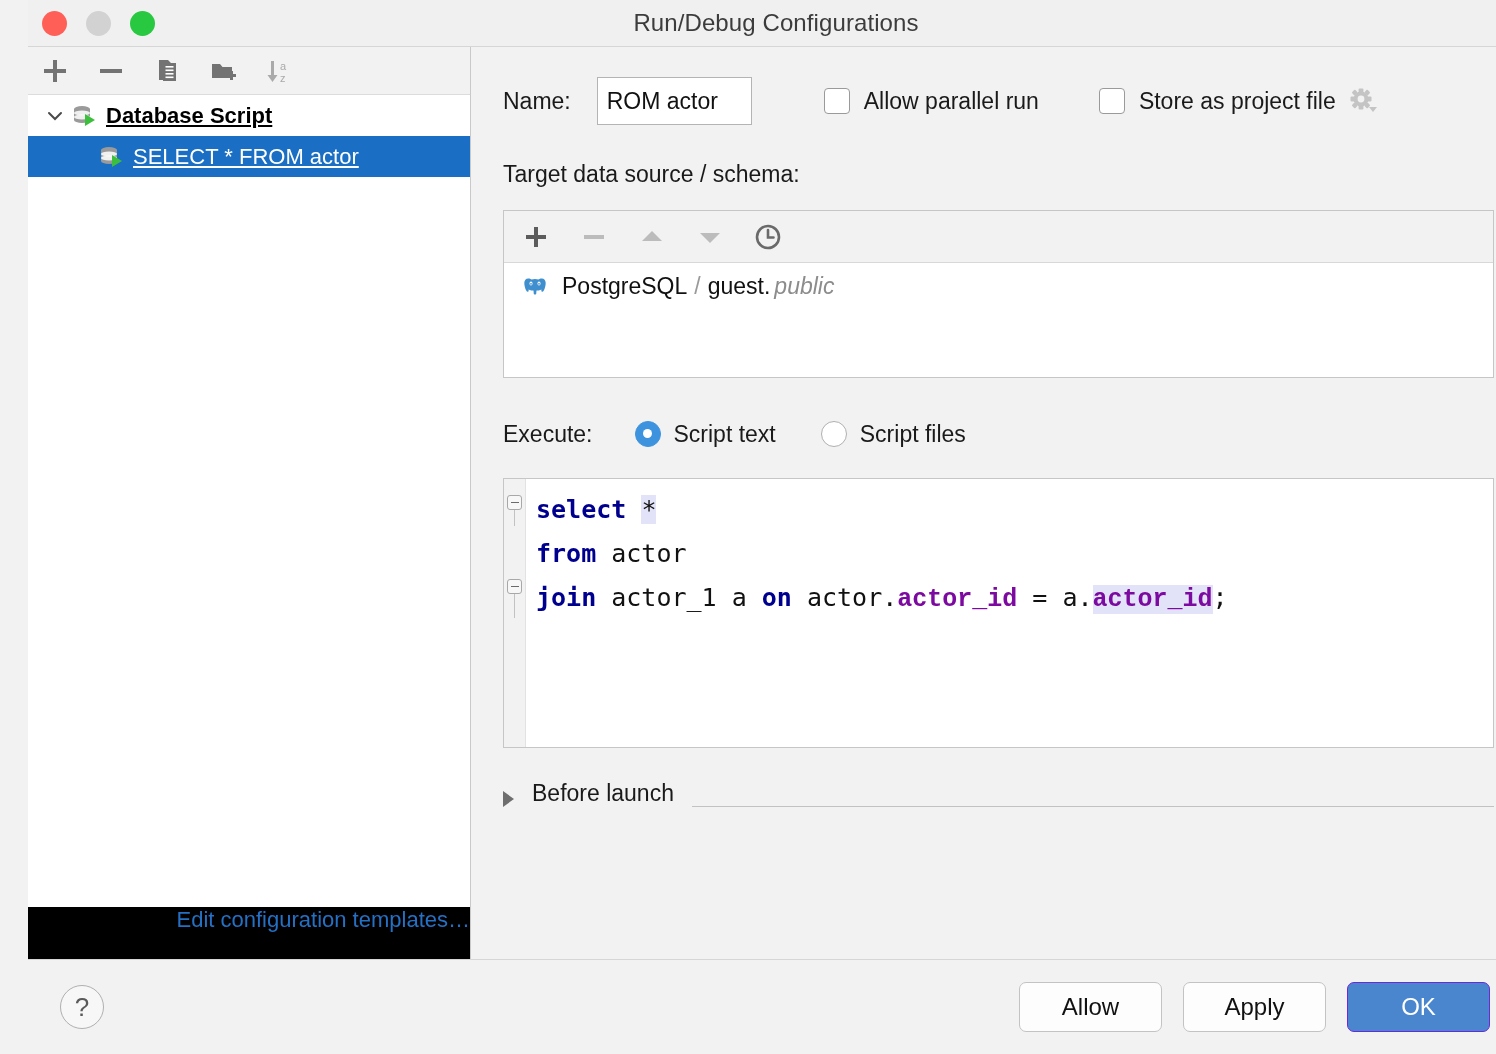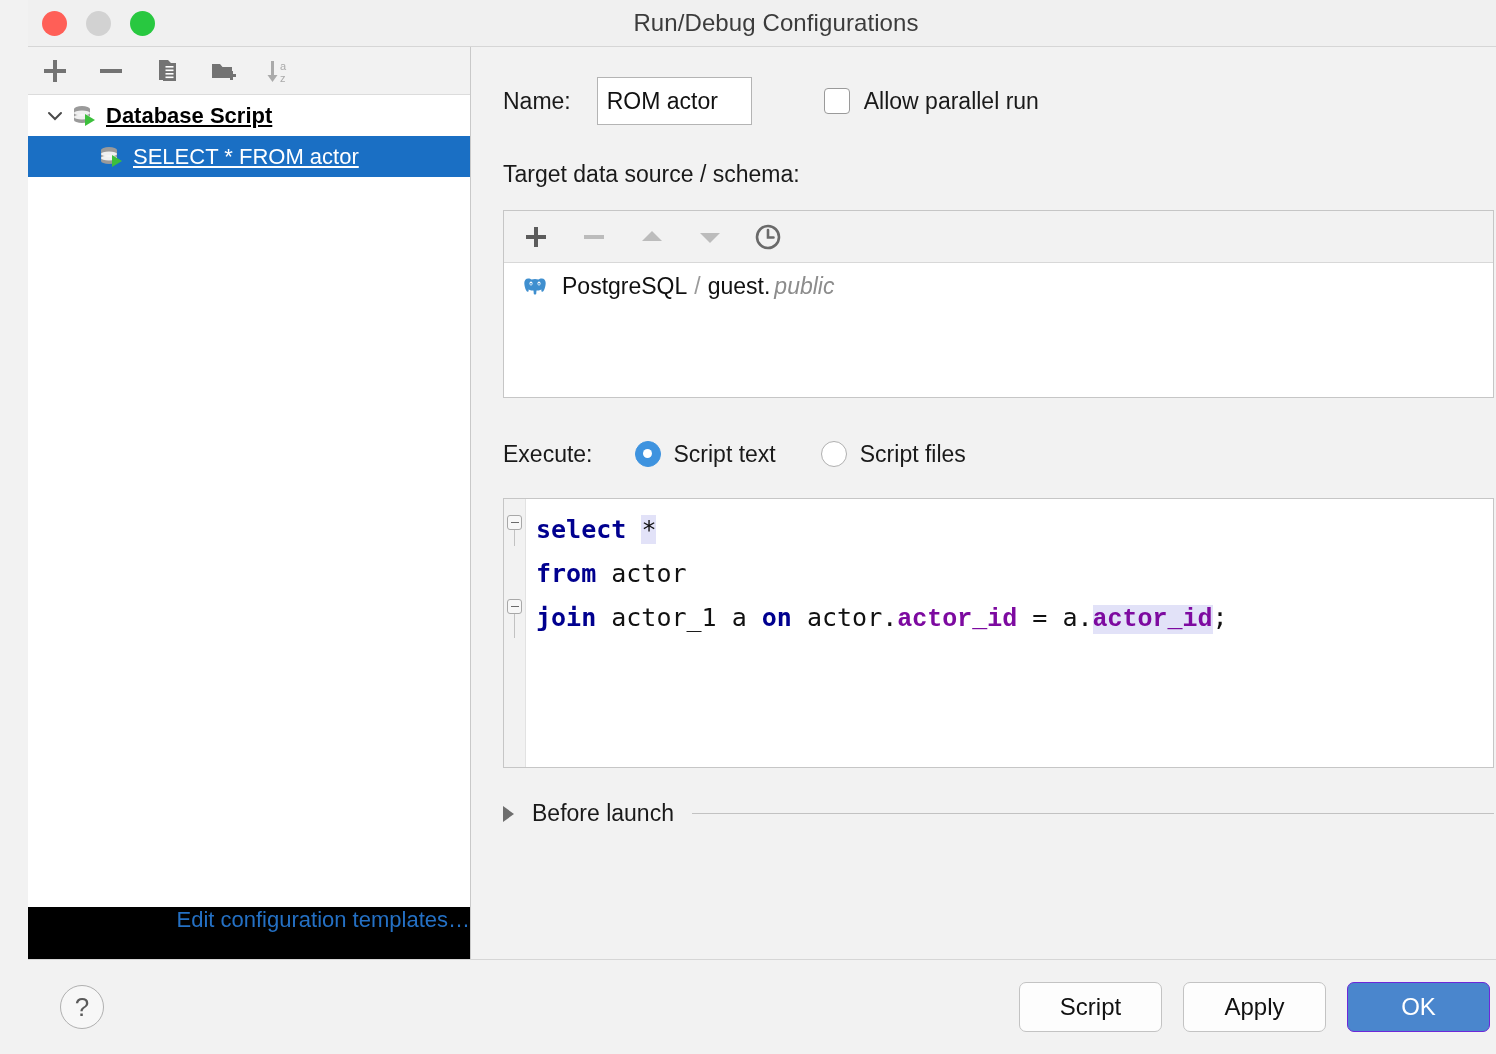--- a/index.html
+++ b/index.html
@@ -128,21 +128,21 @@
   .cb-text { font-size: 23px; color: #1a1a1a; white-space: nowrap; }
   .gear { margin-left: 12px; width: 30px; height: 30px; display:inline-flex; align-items:center; }
 
   .section-label { font-size: 23px; color: #1a1a1a; margin-top: 36px; }
 
   
   .ds-box {
     margin-top: 22px;
     border: 1px solid #c6c6c6;
     background: #fff;
-    height: 188px;
+    height: 168px;
     display: flex; flex-direction: column;
   }
   .ds-toolbar {
     height: 52px; flex: 0 0 52px;
     background: #f2f2f2;
     border-bottom: 1px solid #d8d8d8;
     display: flex; align-items: center;
     padding-left: 16px; gap: 26px;
   }
   .ds-btn { width: 32px; height: 32px; display:flex; align-items:center; justify-content:center; }
@@ -212,21 +212,21 @@
     color: #111;
     white-space: pre;
   }
   .kw { color: #00008f; font-weight: bold; }
   .col { color: #7d0aa0; font-weight: bold; font-family: Liberation Mono, monospace; }
   .hl { background: #e2e2f8; }
   .plain { color: #111; }
 
   
   .before-launch {
-    display: flex; align-items: center;
+    display: flex; align-items: flex-end;
     margin-top: 32px; gap: 18px;
   }
   .tri-right {
     width: 0; height: 0;
     border-left: 11px solid #6e6e6e;
     border-top: 8px solid transparent;
     border-bottom: 8px solid transparent;
   }
   .bl-text { font-size: 23px; color: #1a1a1a; white-space: nowrap; }
   .bl-rule { flex: 1 1 auto; height: 1px; background: #c2c2c2; }
@@ -364,20 +364,41 @@
 
       <div class="row-name">
         <span class="lbl name-label">Name:</span>
         <input class="name-input" type="text" value="ROM actor" style="">
 
         <div class="cb-group">
           <span class="checkbox"></span>
           <span class="cb-text">Allow parallel run</span>
         </div>
 
+        <div class="cb-group second">
+          <span class="checkbox"></span>
+          <span class="cb-text">Store as project file</span>
+          <span class="gear">
+            <svg width="30" height="30" viewBox="0 0 30 30">
+              <g fill="#c4c4c4">
+                <circle cx="13" cy="13" r="7.5"></circle>
+                <rect x="10.6" y="2.5" width="4.8" height="4" rx="1"></rect>
+                <rect x="10.6" y="19.5" width="4.8" height="4" rx="1"></rect>
+                <rect x="2.5" y="10.6" width="4" height="4.8" rx="1"></rect>
+                <rect x="19.5" y="10.6" width="4" height="4.8" rx="1"></rect>
+                <rect x="4.4" y="4.4" width="4.6" height="4.2" rx="1" transform="rotate(-45 6.7 6.5)"></rect>
+                <rect x="17" y="4.4" width="4.6" height="4.2" rx="1" transform="rotate(45 19.3 6.5)"></rect>
+                <rect x="4.4" y="17.4" width="4.6" height="4.2" rx="1" transform="rotate(45 6.7 19.5)"></rect>
+                <rect x="17" y="17.4" width="4.6" height="4.2" rx="1" transform="rotate(-45 19.3 19.5)"></rect>
+              </g>
+              <circle cx="13" cy="13" r="3.4" fill="#f2f2f2"></circle>
+              <path d="M21 21 h8 l-4 5 z" fill="#c4c4c4"></path>
+            </svg>
+          </span>
+        </div>
       </div>
 
       <div class="section-label">Target data source / schema:</div>
 
       <div class="ds-box">
         <div class="ds-toolbar">
           <div class="ds-btn">
             <svg width="26" height="26" viewBox="0 0 26 26">
               <rect x="11" y="3" width="4" height="20" fill="#5c5c5c"></rect>
               <rect x="3" y="11" width="20" height="4" fill="#5c5c5c"></rect>
@@ -461,19 +482,19 @@
 
     </div>
   </div>
 
   <div class="footer">
     <div class="help">
       <span>?</span>
     </div>
     <div class="spacer"></div>
     <div class="btns">
-      <div class="btn">Script</div>
+      <div class="btn">Allow</div>
       <div class="btn">Apply</div>
       <div class="btn primary">OK</div>
     </div>
   </div>
 
 </div>
 
 </body></html>

